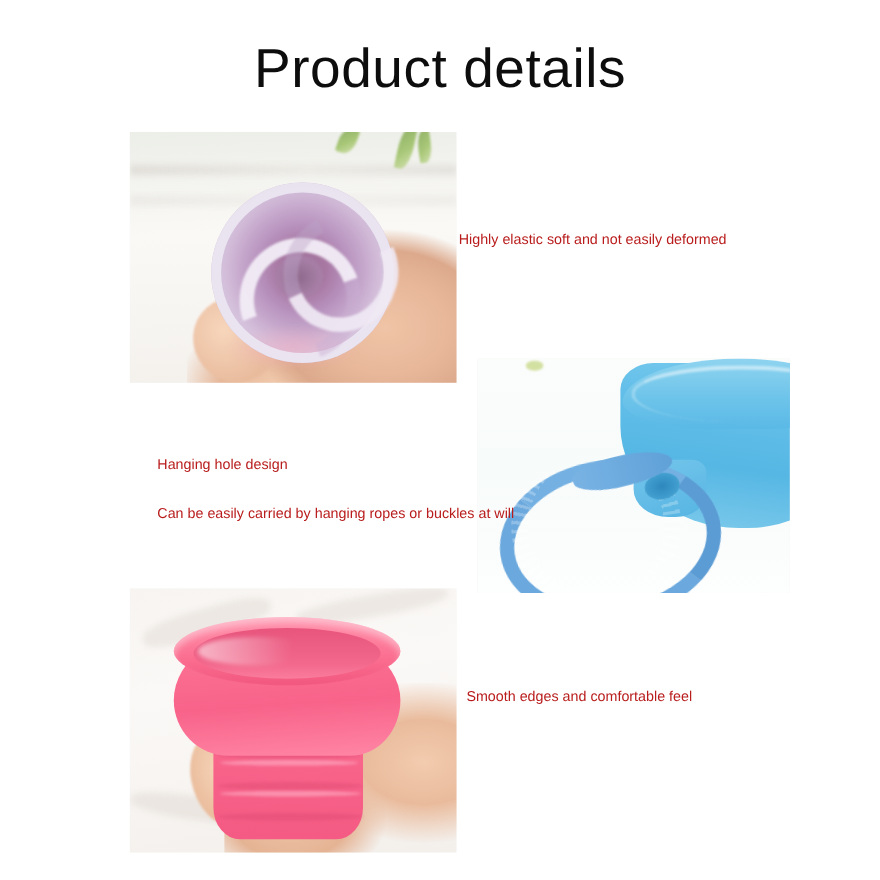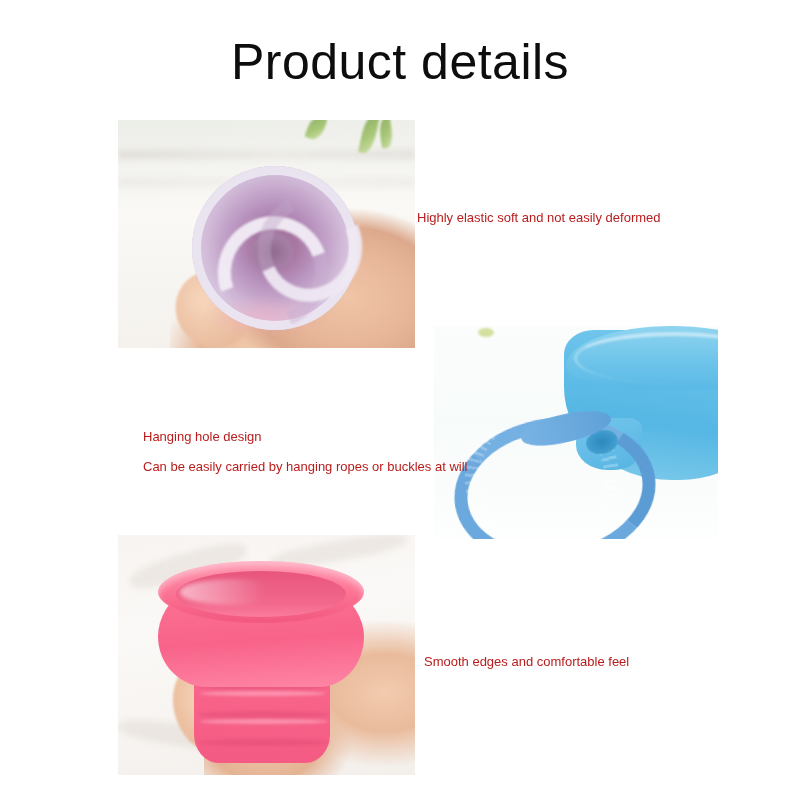--- a/index.html
+++ b/index.html
@@ -35,23 +35,23 @@
   
   .caption {
     position: absolute;
     font-size: 13px;
     line-height: 22px;
     color: #b91c1c;
     white-space: nowrap;
     font-weight: 400;
   }
   .caption-elastic { left: 417px; top: 207px; }
-  .caption-hanging-title { left: 143px; top: 426px; }
+  .caption-hanging-title { left: 143px; top: 411px; }
   .caption-hanging-body  { left: 143px; top: 456px; z-index: 5; text-align: right; }
-  .caption-smooth { left: 424px; top: 651px; }
+  .caption-smooth { left: 424px; top: 622px; }
 
   
   .photo {
     position: absolute;
     overflow: hidden;
     background: #f6f5f2;
   }
   .photo-purple { left: 118px; top: 120px;  width: 297px; height: 228px; }
   .photo-blue   { left: 434px; top: 326px;  width: 284px; height: 213px; }
   .photo-pink   { left: 118px; top: 535px;  width: 297px; height: 240px; }

